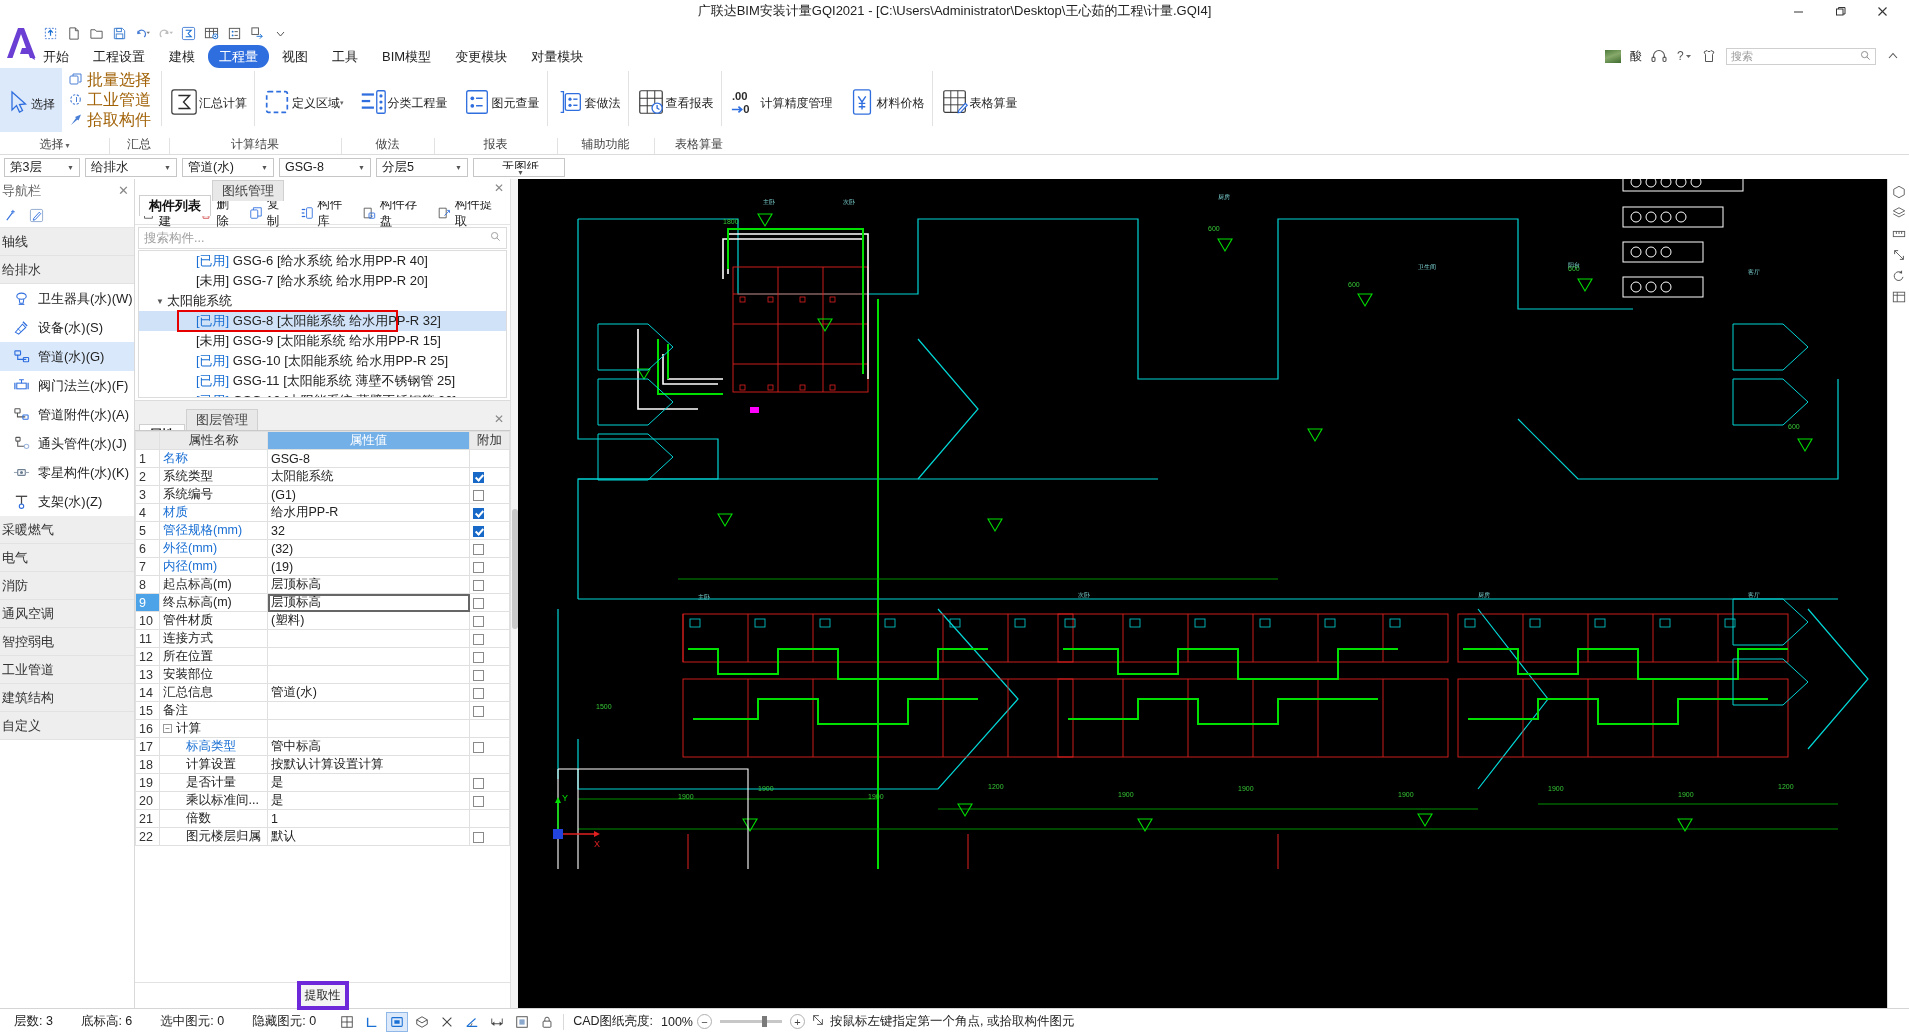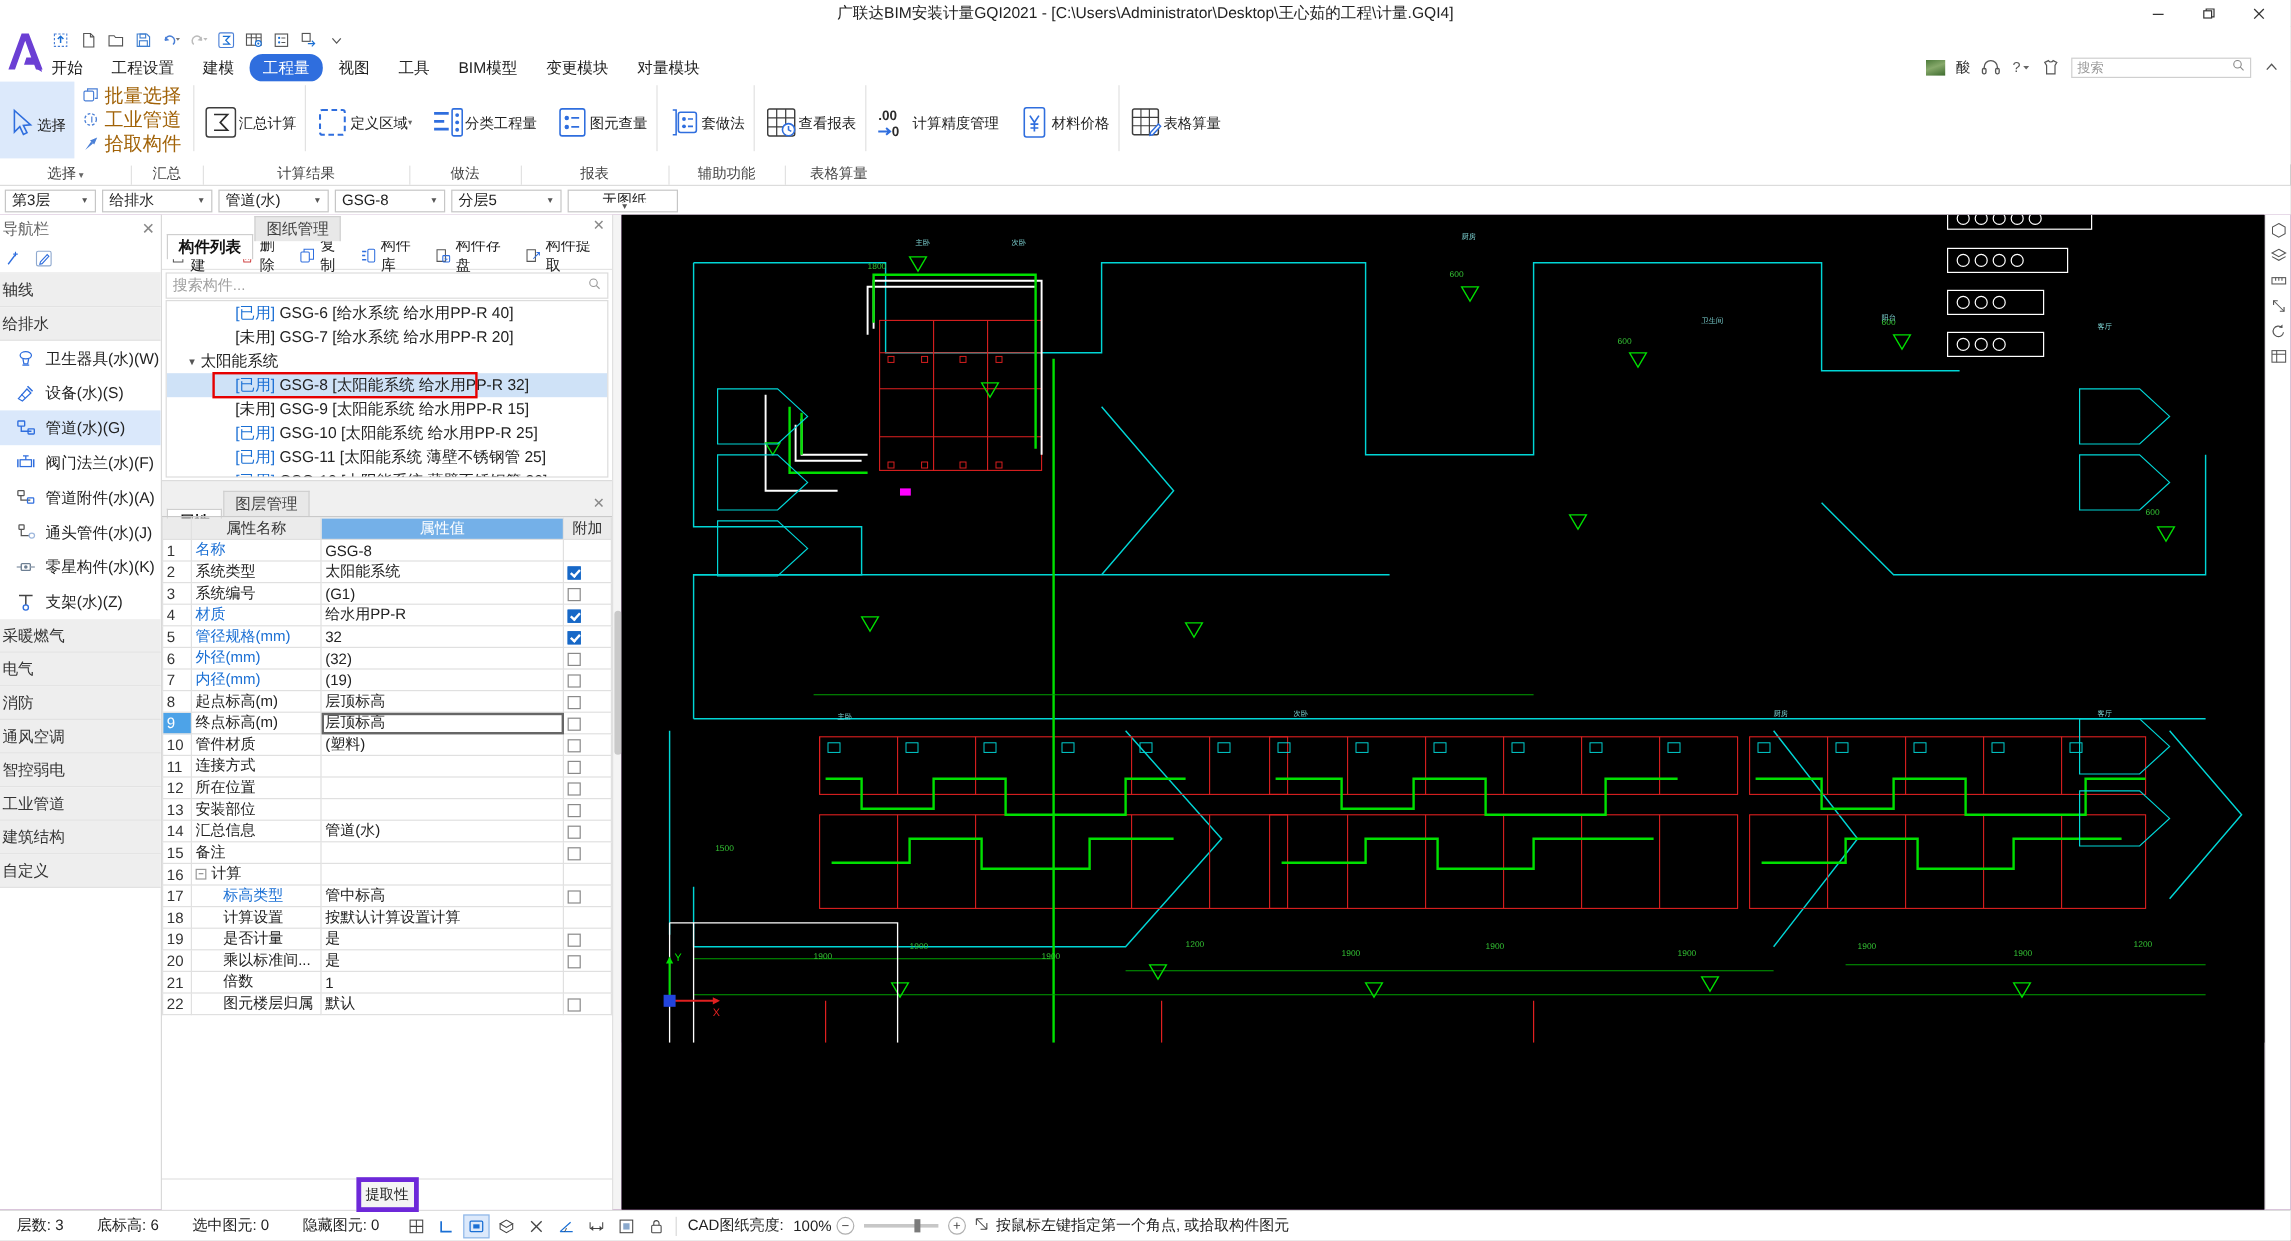--- a/index.html
+++ b/index.html
@@ -79,21 +79,21 @@
   .combo {
     height:19px; border:1px solid #c6c6c6; background:#fff; display:flex; align-items:center;
     padding:0 2px 0 5px; font-size:12.5px; color:#222; position:relative;
   }
   .combo .cv { flex:1; overflow:hidden; white-space:nowrap; }
   .combo .carrow { font-size:7px; color:#555; padding:0 3px; }
   .c1 { width:76px; } .c2 { width:92px; } .c3 { width:92px; }
   .c4 { width:92px; } .c5 { width:92px; } .c6 { width:92px;flex-direction:column; }
 
   
-  .body { flex:1; display:flex; min-height:0; position:relative; background:#701a75; }
+  .body { flex:1; display:flex; min-height:0; position:relative; background:#737373; }
 
   
   .leftnav { width:135px; flex:0 0 135px; background:#fff; position:relative; overflow:hidden; border-right:1px solid #d9d9d9;}
   .ln-header { height:24px; display:flex; align-items:center; position:relative; font-size:13px; color:#666; padding-left:2px;}
   .ln-close { position:absolute; right:5px; top:4px; color:#888; font-size:13px; cursor:default; }
   .ln-tools { height:25px; display:flex; align-items:center; gap:5px; padding-left:1px; border-bottom:1px solid #e6e6e6; }
   .ln-tool { width:20px; height:19px; display:flex; align-items:center; justify-content:center; cursor:default; }
   .ln-grp {
     height:28px; display:flex; align-items:center; background:#eeeeee; font-size:13px;
     color:#333; padding-left:2px; border-bottom:1px solid #e2e2e2; cursor:default;

